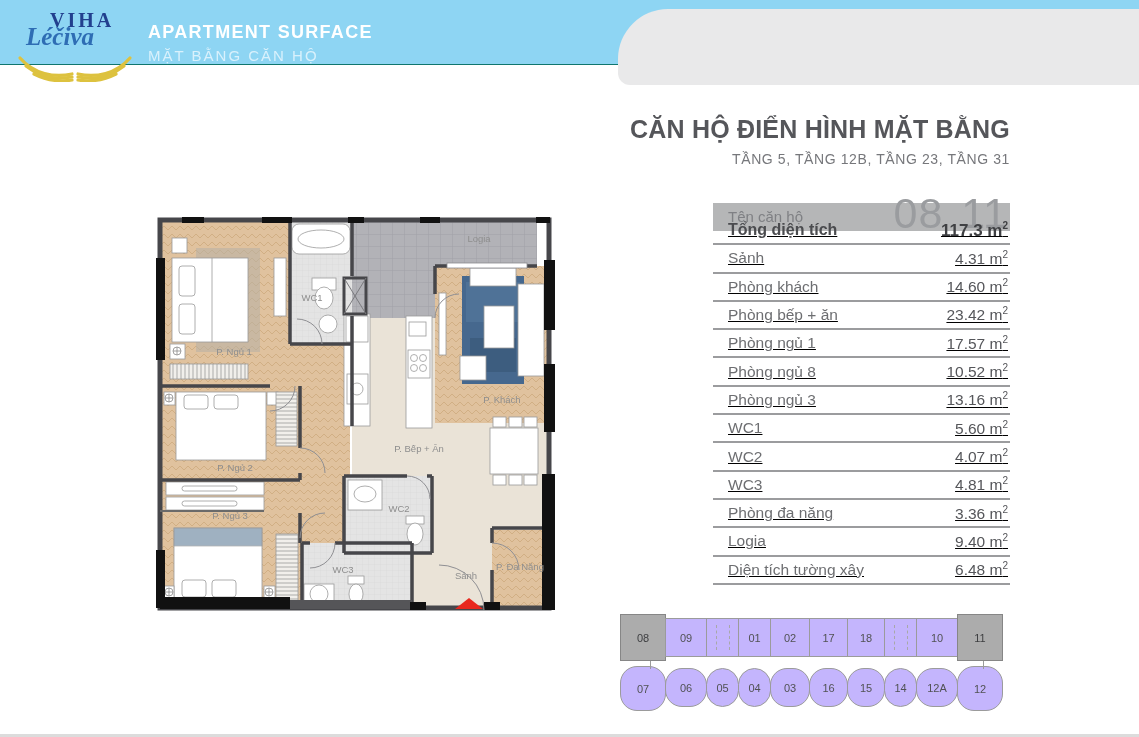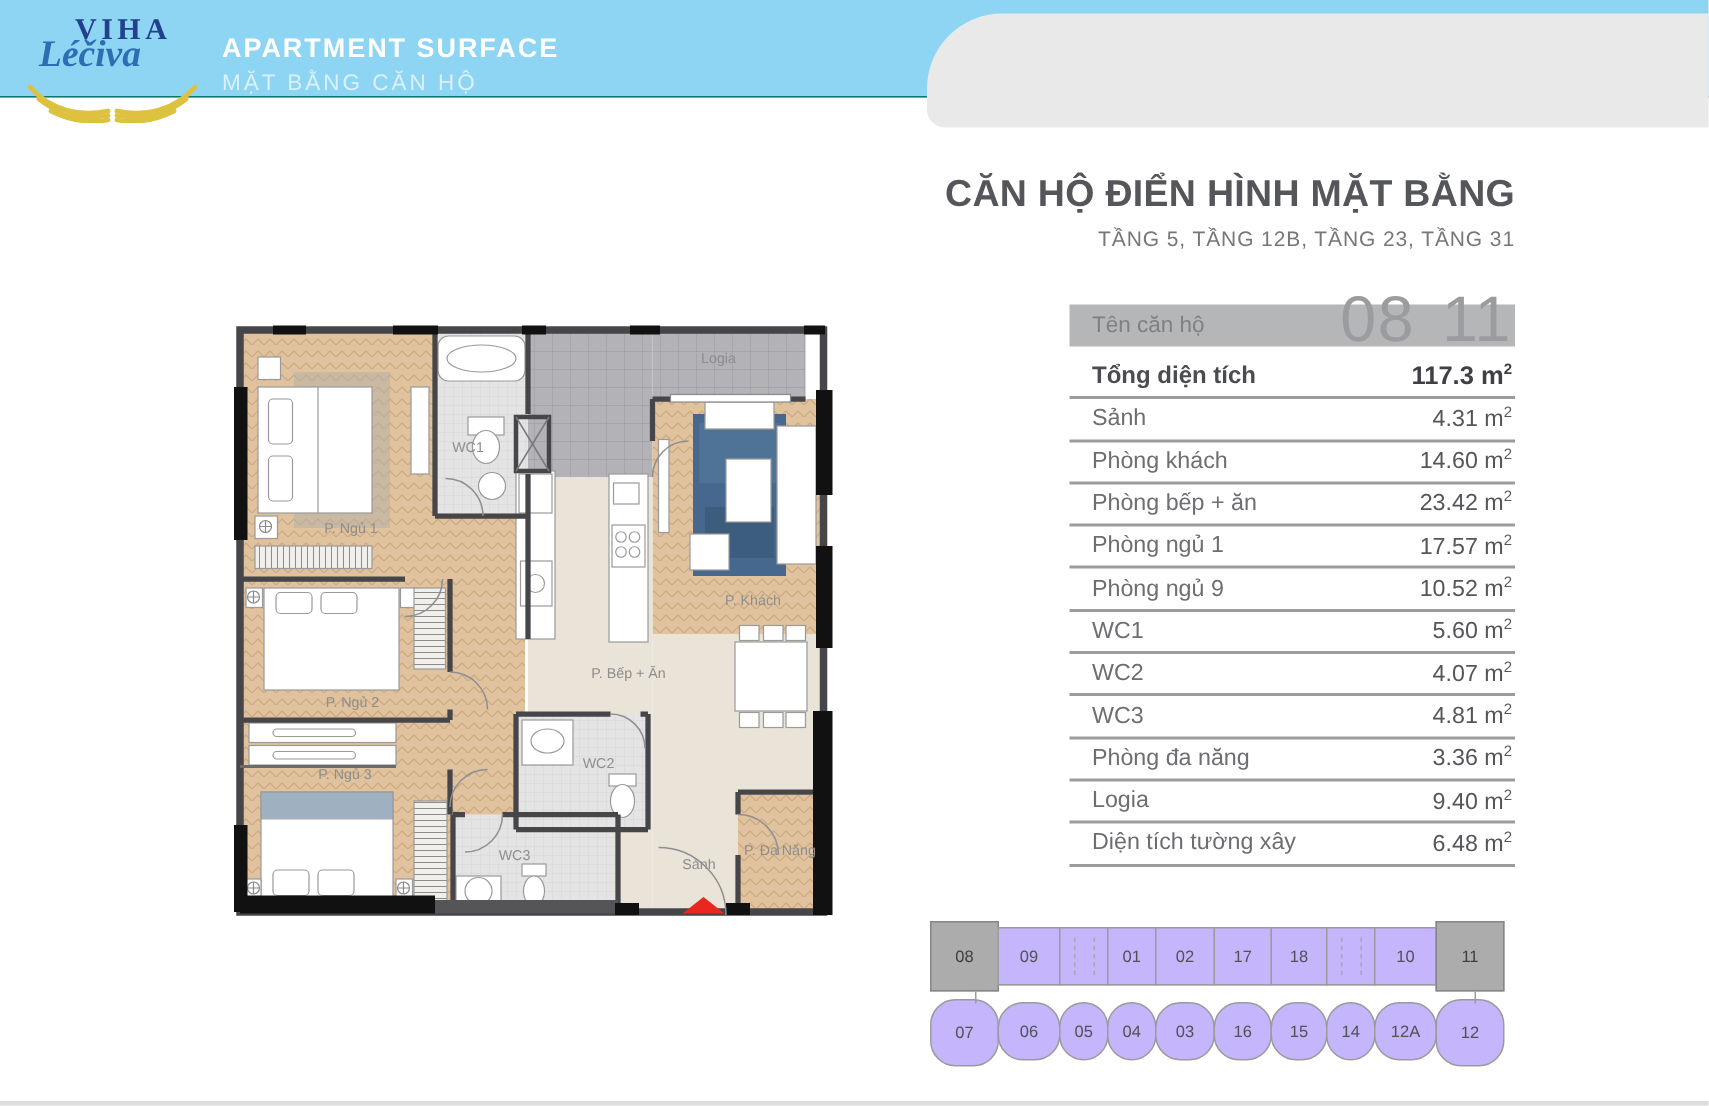--- a/index.html
+++ b/index.html
@@ -23,21 +23,21 @@
   .h-sub{position:absolute;left:148px;top:47px;color:#d9f1fc;font-size:15px;letter-spacing:2px;}
   
   .p-title{position:absolute;top:115px;left:620px;width:390px;text-align:right;
     font-size:25px;font-weight:bold;color:#55565a;letter-spacing:.2px;}
   .p-sub{position:absolute;top:151px;left:620px;width:390px;text-align:right;
     font-size:14px;color:#76777b;letter-spacing:.6px;}
   .unit-bar{position:absolute;top:203px;left:713px;width:297px;height:28px;background:#b5b6b7;}
   .unit-bar-label{padding-left:15px;line-height:28px;font-size:15px;color:#7f8084;}
   .unit-numbers{position:absolute;right:2px;bottom:-4px;display:flex;gap:18px;
     font-size:43px;font-weight:400;color:#9a9c9f;line-height:1;letter-spacing:1px;}
-  .rows{position:absolute;top:238px;left:713px;width:297px;}
+  .rows{position:absolute;top:217px;left:713px;width:297px;text-decoration:underline;}
   .arow{height:28.3px;display:flex;justify-content:space-between;align-items:center;
     border-bottom:2px solid #9b9c9e;padding:0 2px 0 15px;font-size:15.5px;color:#6d6e71;box-sizing:border-box;}
   .arow .aval{color:#55565a;}
   .arow.bold{font-weight:bold;color:#4b4c4f;font-size:16px;}
   .arow.bold .aval{color:#3f4043;font-size:17px;}
   .aval sup{font-size:10px;}
   
   .minimap{position:absolute;left:620px;top:614px;width:392px;height:102px;}
   .mm-row{position:absolute;left:0;display:flex;}
   .mm-row.r1{top:0;}
@@ -105,22 +105,26 @@
     </div>
     <div class="arow">
       <span class="alabel">Phòng bếp + ăn</span>
       <span class="aval">23.42 m<sup>2</sup></span>
     </div>
     <div class="arow">
       <span class="alabel">Phòng ngủ 1</span>
       <span class="aval">17.57 m<sup>2</sup></span>
     </div>
     <div class="arow">
-      <span class="alabel">Phòng ngủ 9</span>
+      <span class="alabel">Phòng ngủ 8</span>
       <span class="aval">10.52 m<sup>2</sup></span>
+    </div>
+    <div class="arow">
+      <span class="alabel">Phòng ngủ 3</span>
+      <span class="aval">13.16 m<sup>2</sup></span>
     </div>
     <div class="arow">
       <span class="alabel">WC1</span>
       <span class="aval">5.60 m<sup>2</sup></span>
     </div>
     <div class="arow">
       <span class="alabel">WC2</span>
       <span class="aval">4.07 m<sup>2</sup></span>
     </div>
     <div class="arow">

